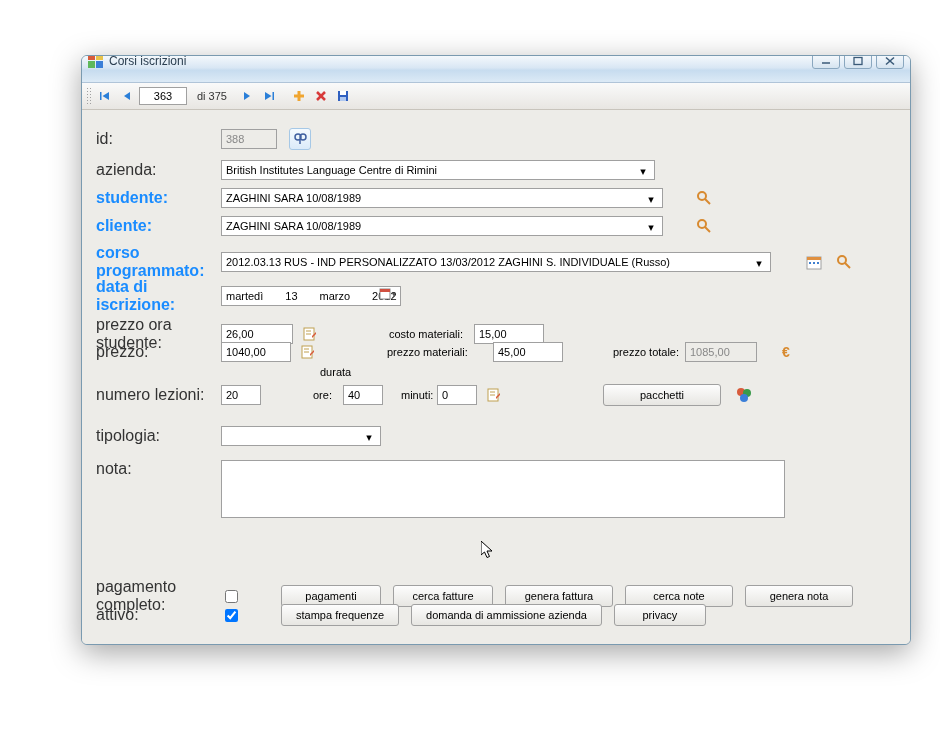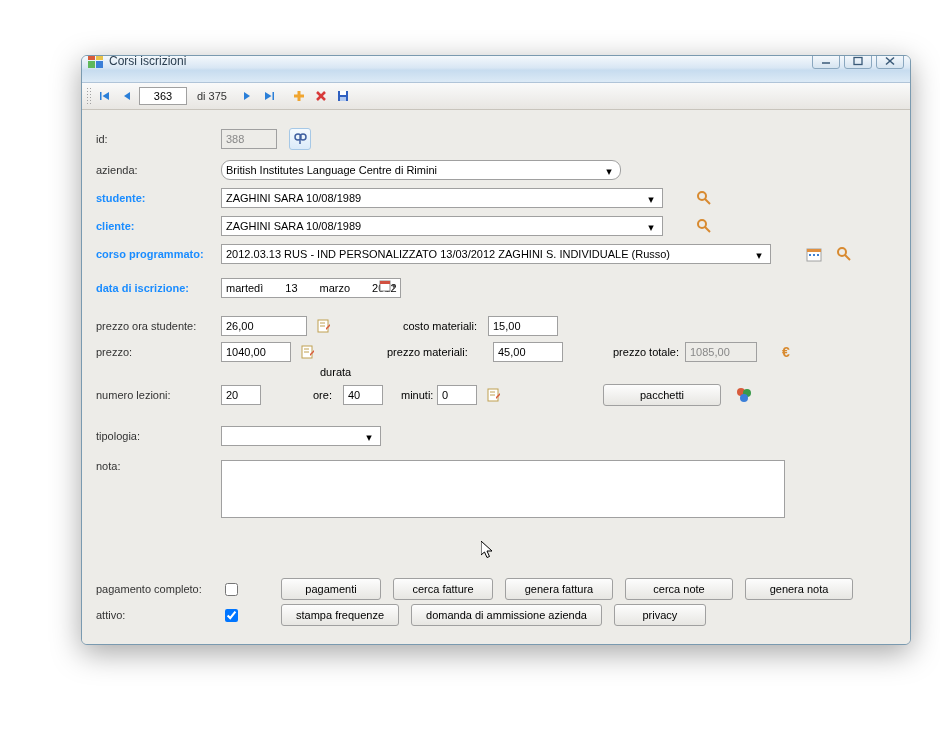--- a/index.html
+++ b/index.html
@@ -121,21 +121,21 @@
     padding: 18px 14px 14px 14px;
   }
   .row {
     position: absolute;
     display: flex;
     align-items: center;
   }
   .label {
     color: #333;
     width: 125px;
-    font-size: 11px;
+    font-size: 16px;
   }
   .label.link {
     color: #1a8cff;
     font-weight: bold;
     cursor: pointer;
   }
   .inp, .sel, .combo {
     border: 1px solid #a0a0a0;
     background: #fff;
     height: 20px;
@@ -293,21 +293,21 @@
         <svg width="15" height="14" viewBox="0 0 15 14">
             <circle cx="5" cy="5" r="3" fill="none" stroke="#4060a0" stroke-width="1.5"></circle>
             <circle cx="10" cy="5" r="3" fill="none" stroke="#4060a0" stroke-width="1.5"></circle>
             <line x1="7" y1="8" x2="7" y2="12" stroke="#4060a0" stroke-width="1.5"></line>
           </svg>
       </span>
     </div>
 
     <div class="row" style="left:14px; top:50px;">
       <span class="label">azienda:</span>
-      <span class="combo" style="width:400px;border-radius:9px;">
+      <span class="combo" style="width:434px;">
         <span>British Institutes Language Centre di Rimini</span>
         <span class="arrow">▾</span>
       </span>
     </div>
 
     <div class="row" style="left:14px; top:78px;">
       <span class="label link">studente:</span>
       <span class="combo" style="width:442px;">
         <span>ZAGHINI SARA 10/08/1989</span>
         <span class="arrow">▾</span>
@@ -374,21 +374,21 @@
               <rect x="1" y="1" width="10" height="10" fill="#fff" stroke="#888"></rect>
               <rect x="1" y="1" width="10" height="3" fill="#d05040"></rect>
               <polygon points="13,5 17,5 15,9" fill="#555"></polygon>
             </svg>
         </span>
       </span>
     </div>
 
     <div class="row" style="left:14px; top:206px;">
       <span class="label">prezzo ora studente:</span>
-      <input class="inp" style="width: 86px;" value="26,00">
+      <input class="inp" style="width: 72px;" value="26,00">
       <span style="width:8px"></span>
       <span class="icon-plain">
         <svg width="14" height="14" viewBox="0 0 14 14">
             <rect x="1" y="1" width="10" height="12" fill="#fff" stroke="#c0a050"></rect>
             <line x1="3" y1="4" x2="8" y2="4" stroke="#c0a050"></line>
             <line x1="3" y1="7" x2="8" y2="7" stroke="#c0a050"></line>
             <polygon points="9,9 13,5 13,7 9,11" fill="#d85b3b"></polygon>
           </svg>
       </span>
       <span style="width:70px"></span>

